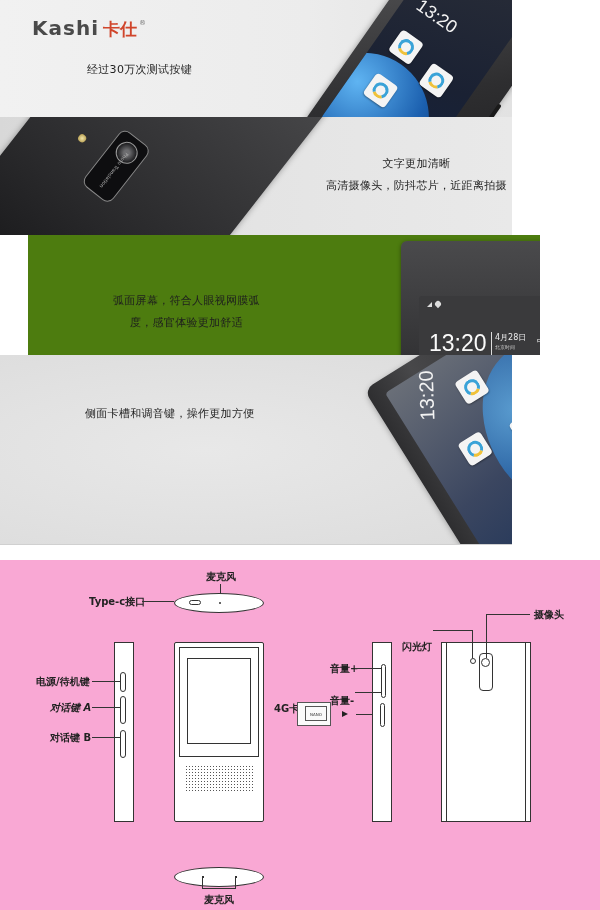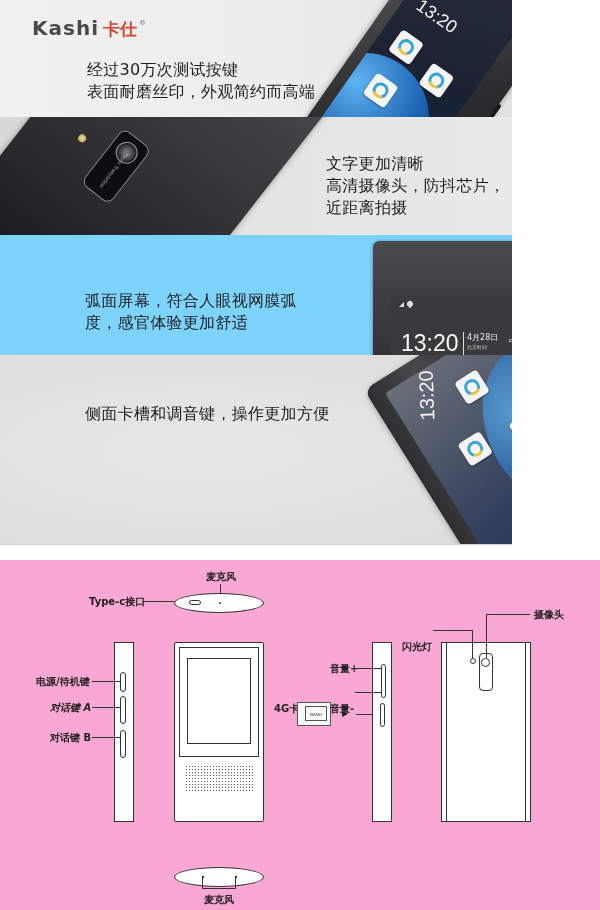--- a/index.html
+++ b/index.html
@@ -2,24 +2,24 @@
 <html><head>
 <meta charset="utf-8">
 <style>
   * { box-sizing: border-box; margin: 0; padding: 0; }
   html, body { width: 600px; height: 910px; background: #ffffff; overflow: hidden; }
   body { font-family: "DejaVu Sans", sans-serif; color: #222; position: relative; }
 
   .band { position: absolute; left: 0; width: 512px; overflow: hidden; }
   .band1 { top: 0; height: 117px; background: linear-gradient(90deg, #f1f1f1 0%, #ececec 60%, #e2e2e2 100%); }
   .band2 { top: 117px; height: 118px; background: linear-gradient(90deg, #d8d8d8 0%, #e4e4e4 50%, #e9e9e9 100%); }
-  .band3 { top: 235px; height: 120px; background: #7dd3fc; }
+  .band3 { top: 235px; height: 120px; background: #4d7c0f; margin-left: 28px; }
   .band4 { top: 355px; height: 190px; background: radial-gradient(ellipse at 40% 50%, #e8e8e8 0%, #dcdcdc 100%); border-bottom: 1px solid #d0d0d0; }
 
-  .caption { position: absolute; font-size: 16px; line-height: 22px; color: #1e1e1e; letter-spacing: 0.3px; }
+  .caption { position: absolute; font-size: 11px; line-height: 22px; color: #1e1e1e; letter-spacing: 0.3px; text-align: center; }
 
   .logo { position: absolute; left: 32px; top: 16px; display: flex; align-items: baseline; }
   .logo-latin { font-family: "DejaVu Sans", sans-serif; font-size: 20px; font-weight: bold; color: #4a4a4a; letter-spacing: 1px; }
   .logo-cjk { font-size: 17px; font-weight: bold; color: #d0452b; margin-left: 4px; }
   .logo-reg { font-size: 7px; color: #777; margin-left: 2px; position: relative; top: -10px; }
 
   
   .phone { position: absolute; background: linear-gradient(135deg, #5a5a5c, #2e2e30 60%, #1e1e20); border-radius: 10px; box-shadow: 0 2px 6px rgba(0,0,0,0.35); }
   .screen { position: absolute; background: linear-gradient(160deg, #2a2e38, #1a2133 60%, #13223f); border-radius: 4px; overflow: hidden; }
   .screen .time { position: absolute; color: #f3f3f3; font-family: "Liberation Sans", sans-serif; }
@@ -39,21 +39,20 @@
 <body>
 
 <section class="band band1">
   <div class="logo">
     <span class="logo-latin">Kashi</span>
     <span class="logo-cjk">卡仕</span>
     <span class="logo-reg">®</span>
   </div>
   <div class="caption" style="left:87px; top:59px;">
     <div>经过30万次测试按键</div>
-    <div>表面耐磨丝印，外观简约而高端</div>
   </div>
 
   <div class="phone" style="left:360px; top:-60px; width:150px; height:250px; transform: rotate(35deg); transform-origin: center;">
     <div class="screen" style="left:12px; top:14px; width:110px; height:220px;">
       <div class="earth" style="left:-30px; top:130px; width:130px; height:130px;"></div>
       <div class="time" style="left:14px; top:60px; font-size:18px;">13:20</div>
       <div class="app-tile" style="left:16px; top:100px;">
           <div class="glyph"></div>
         </div>
       <div class="app-tile" style="left:60px; top:110px;">
@@ -162,21 +161,21 @@
     </div>
   </div>
   <div style="position:absolute; left:342px; top:151px; width:0; height:0; border-top:3px solid transparent; border-bottom:3px solid transparent; border-left:6px solid #222;"></div>
   <div class="line" style="left:356px; top:154px; width:26px; height:1px;"></div>
 
   <div class="outline" style="left:372px; top:82px; width:20px; height:180px;"></div>
   <div class="pill" style="left:381px; top:104px; width:5px; height:34px;"></div>
   <div class="pill" style="left:380px; top:143px; width:5px; height:24px;"></div>
   <div class="lbl" style="left:330px; top:102px;">音量+</div>
   <div class="line" style="left:355px; top:108px; width:27px; height:1px;"></div>
-  <div class="lbl" style="left:330px; top:142px;">音量-</div>
+  <div class="lbl" style="left:330px; top:134px;">音量-</div>
   <div class="line" style="left:355px; top:132px; width:27px; height:1px;"></div>
 
   <div class="outline" style="left:441px; top:82px; width:90px; height:180px;">
     <div style="position:absolute; left:4px; top:0; width:80px; height:178px; border-left:1px solid #333; border-right:1px solid #333;"></div>
     <div style="position:absolute; left:28px; top:15px; width:6px; height:6px; border:1.5px solid #333; border-radius:50%;"></div>
     <div style="position:absolute; left:37px; top:10px; width:14px; height:38px; border:1.5px solid #333; border-radius:4px;">
       <div style="position:absolute; left:1px; top:4px; width:9px; height:9px; border:1.5px solid #333; border-radius:50%;"></div>
     </div>
   </div>
   <div class="lbl" style="left:402px; top:80px;">闪光灯</div>

